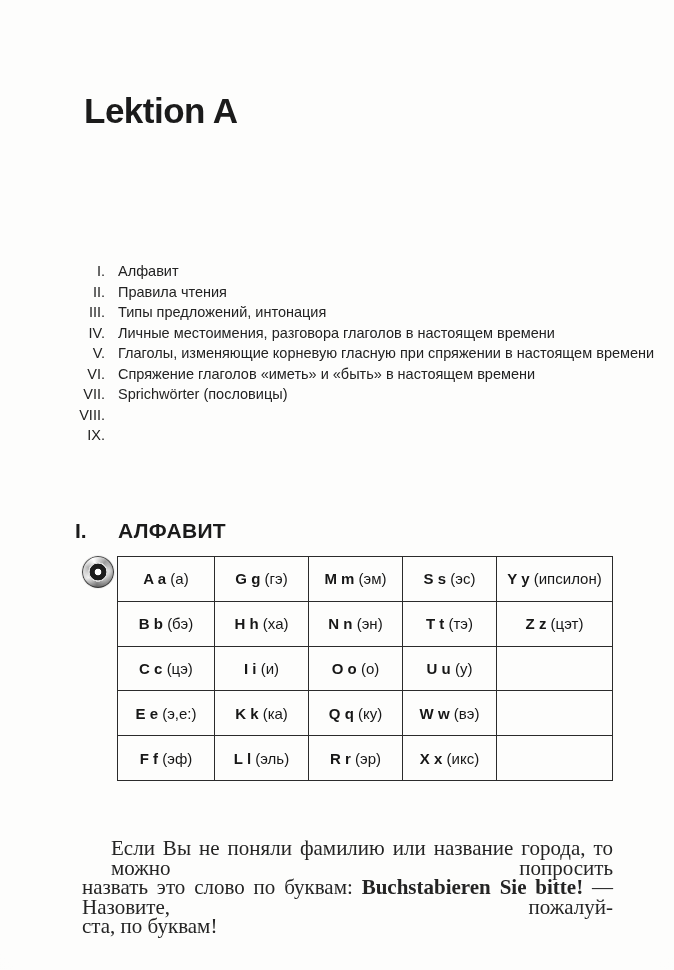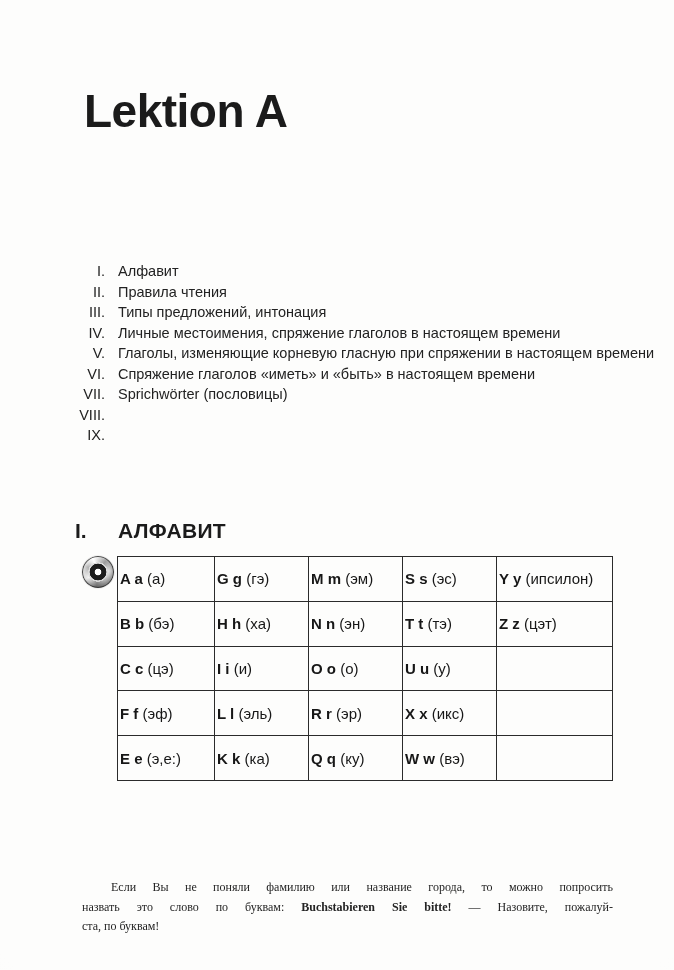--- a/index.html
+++ b/index.html
@@ -16,21 +16,21 @@
     position:relative;
     overflow:hidden;
   }
   .page{
     position:absolute;inset:0;
     background:radial-gradient(140% 120% at 50% 40%, #fdfdfc 60%, #f7f7f5 100%);
   }
   
   .page-title{
     position:absolute;left:84px;top:93px;
-    font-size:46px;line-height:36px;font-weight:700;
+    font-size:35px;line-height:36px;font-weight:700;
     letter-spacing:-0.5px;color:#1b1b1b;
     font-family:"Liberation Sans",sans-serif;
   }
   
   .toc{
     position:absolute;left:60px;top:261px;width:560px;
     font-size:14.5px;color:#222;
   }
   .toc-item{display:flex;line-height:20.5px;}
   .toc-num{
@@ -53,33 +53,33 @@
     box-shadow: inset 0 0 0 1px rgba(45,45,45,.85), inset -2px -3px 4px rgba(0,0,0,.35), inset 2px 2px 3px rgba(255,255,255,.6), 0 0 1px rgba(0,0,0,.5);
   }
   
   .alpha-table{
     position:absolute;left:117px;top:556px;
     border-collapse:collapse;table-layout:fixed;
   }
   .alpha-table td{
     border:1.6px solid var(--border);
     height:44.8px;
-    vertical-align:middle;
+    text-align:center;vertical-align:middle;
     font-size:15px;color:#171717;
     padding:0 2px;
     background:transparent;
   }
   .alpha-table .letters{font-weight:700;}
   .alpha-table .pron{font-weight:400;}
   .col-a{width:97px}.col-b{width:94px}.col-c{width:94px}.col-d{width:94px}.col-e{width:116px}
   
   .bottom-paragraph{
-    position:absolute;left:82px;top:878px;width:531px;
+    position:absolute;left:82px;top:839px;width:531px;
     font-family:"Liberation Serif",serif;
-    font-size:12px;line-height:19.5px;color:#242424;
+    font-size:21px;line-height:19.5px;color:#242424;
   }
   .par-line{text-align:justify;text-align-last:justify;}
   .par-line.indent{padding-left:29px;}
   .par-line.last{text-align:center;text-align-last:left;}
   .par-bold{font-weight:700;}
 </style>
 </head>
 <body>
 
 <div class="page">
@@ -94,21 +94,21 @@
       <div class="toc-item">
         <span class="toc-num">II.</span>
         <span class="toc-label">Правила чтения</span>
       </div>
       <div class="toc-item">
         <span class="toc-num">III.</span>
         <span class="toc-label">Типы предложений, интонация</span>
       </div>
       <div class="toc-item">
         <span class="toc-num">IV.</span>
-        <span class="toc-label">Личные местоимения, спряжение глаголов в настоящем времени</span>
+        <span class="toc-label">Личные местоимения, разговора глаголов в настоящем времени</span>
       </div>
       <div class="toc-item">
         <span class="toc-num">V.</span>
         <span class="toc-label">Глаголы, изменяющие корневую гласную при спряжении в настоящем времени</span>
       </div>
       <div class="toc-item">
         <span class="toc-num">VI.</span>
         <span class="toc-label">Спряжение глаголов «иметь» и «быть» в настоящем времени</span>
       </div>
       <div class="toc-item">
@@ -153,31 +153,31 @@
           <td><span class="letters">Z z</span> <span class="pron">(цэт)</span></td>
         </tr>
         <tr>
           <td><span class="letters">C c</span> <span class="pron">(цэ)</span></td>
           <td><span class="letters">I i</span> <span class="pron">(и)</span></td>
           <td><span class="letters">O o</span> <span class="pron">(о)</span></td>
           <td><span class="letters">U u</span> <span class="pron">(у)</span></td>
           <td></td>
         </tr>
         <tr>
+          <td><span class="letters">E e</span> <span class="pron">(э,е:)</span></td>
+          <td><span class="letters">K k</span> <span class="pron">(ка)</span></td>
+          <td><span class="letters">Q q</span> <span class="pron">(ку)</span></td>
+          <td><span class="letters">W w</span> <span class="pron">(вэ)</span></td>
+          <td></td>
+        </tr>
+        <tr>
           <td><span class="letters">F f</span> <span class="pron">(эф)</span></td>
           <td><span class="letters">L l</span> <span class="pron">(эль)</span></td>
           <td><span class="letters">R r</span> <span class="pron">(эр)</span></td>
           <td><span class="letters">X x</span> <span class="pron">(икс)</span></td>
-          <td></td>
-        </tr>
-        <tr>
-          <td><span class="letters">E e</span> <span class="pron">(э,е:)</span></td>
-          <td><span class="letters">K k</span> <span class="pron">(ка)</span></td>
-          <td><span class="letters">Q q</span> <span class="pron">(ку)</span></td>
-          <td><span class="letters">W w</span> <span class="pron">(вэ)</span></td>
           <td></td>
         </tr>
       </tbody>
   </table>
 
   <div class="bottom-paragraph">
     <div class="par-line indent">
       <span>Если Вы не поняли фамилию или название города, то можно попросить</span>
     </div>
     <div class="par-line">

